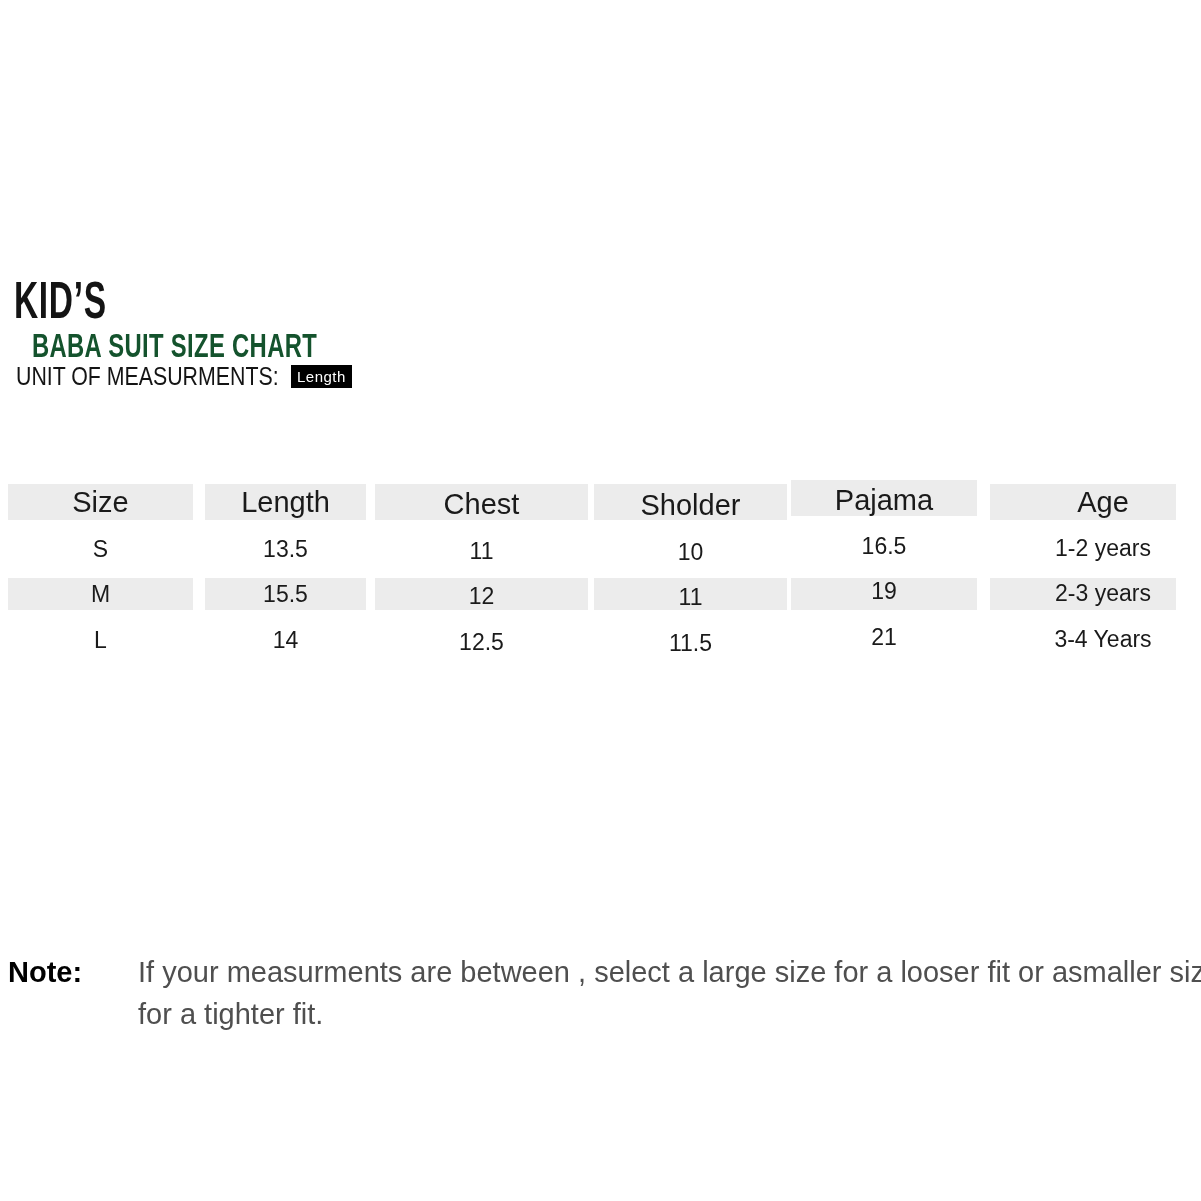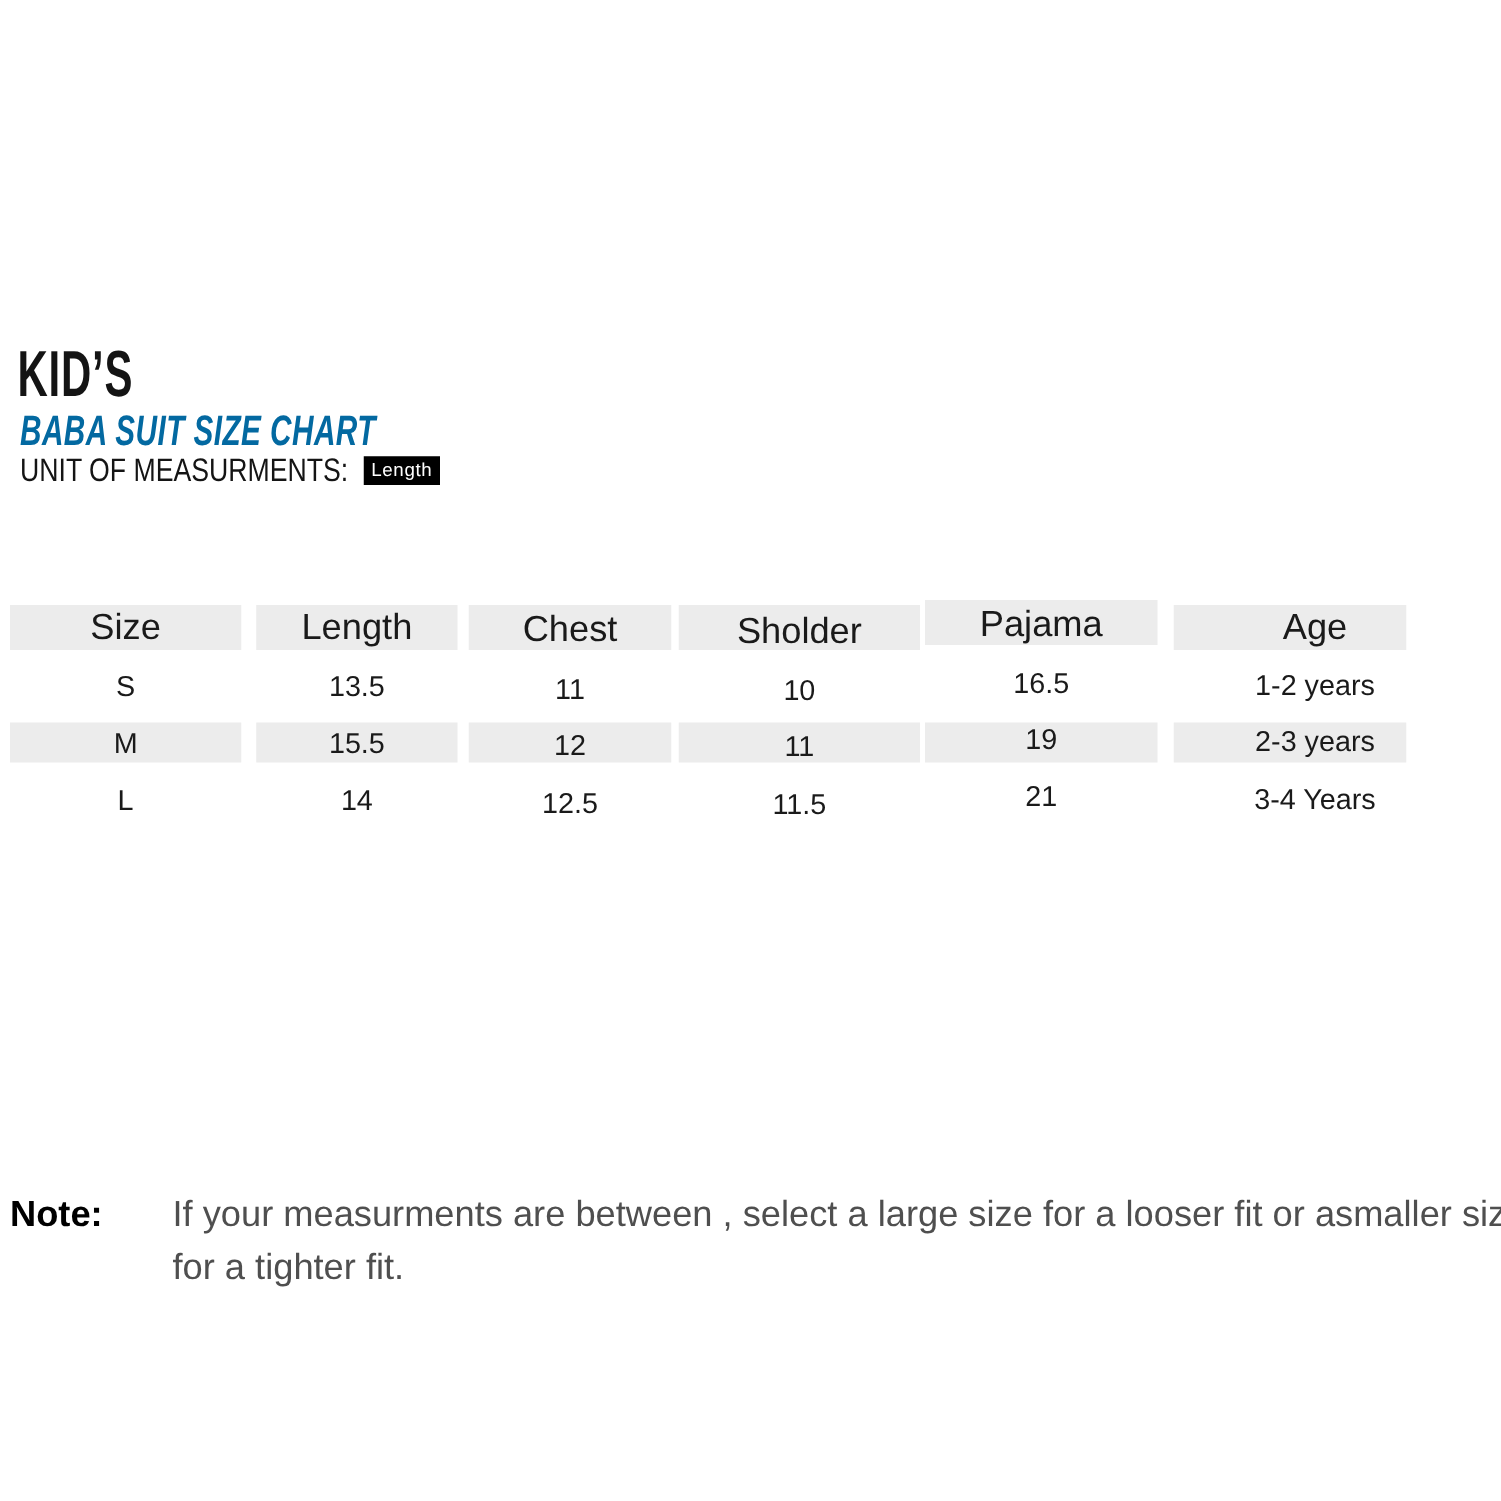--- a/index.html
+++ b/index.html
@@ -23,23 +23,23 @@
     font-size: 52px; line-height: 72px; font-weight: bold;
     white-space: nowrap; color: #141414;
   }
   .kids-title .squeeze {
     display: inline-block;
     transform: scaleX(0.645);
     transform-origin: 0 0;
     letter-spacing: 1px;
   }
   .subtitle {
-    position: absolute; left: 16px; top: 328px;
+    position: absolute; left: 32px; top: 328px;
     font-size: 34px; line-height: 34px; font-weight: bold;
-    white-space: nowrap; color: #0369a1; font-style: italic;
+    white-space: nowrap; color: #14532d;
   }
   .subtitle .squeeze {
     display: inline-block;
     transform: scaleX(0.70);
     transform-origin: 0 0;
     letter-spacing: 0.5px;
   }
   .unit-row {
     position: absolute; left: 16px; top: 363px;
     height: 27px; display: flex; align-items: center;
@@ -63,21 +63,21 @@
 
   
   .size-table { position: absolute; left: 8px; top: 484px; width: 1177px; }
   .trow { display: flex; }
   .cell {
     display: flex; align-items: center; justify-content: center;
     text-align: center;
   }
   .c1 { width: 185px; }
   .c2 { width: 161px; margin-left: 12px; }
-  .c3 { width: 162px; margin-left: 9px; }
+  .c3 { width: 213px; margin-left: 9px; }
   .c4 { width: 193px; margin-left: 6px; }
   .c5 { width: 186px; margin-left: 4px; }
   .c6 { width: 186px; margin-left: 13px; padding-left: 40px; }
 
   .hrow .cell {
     background: var(--cell-bg);
     height: 36px;
     font-size: 29px;
     color: #1a1a1a;
   }

